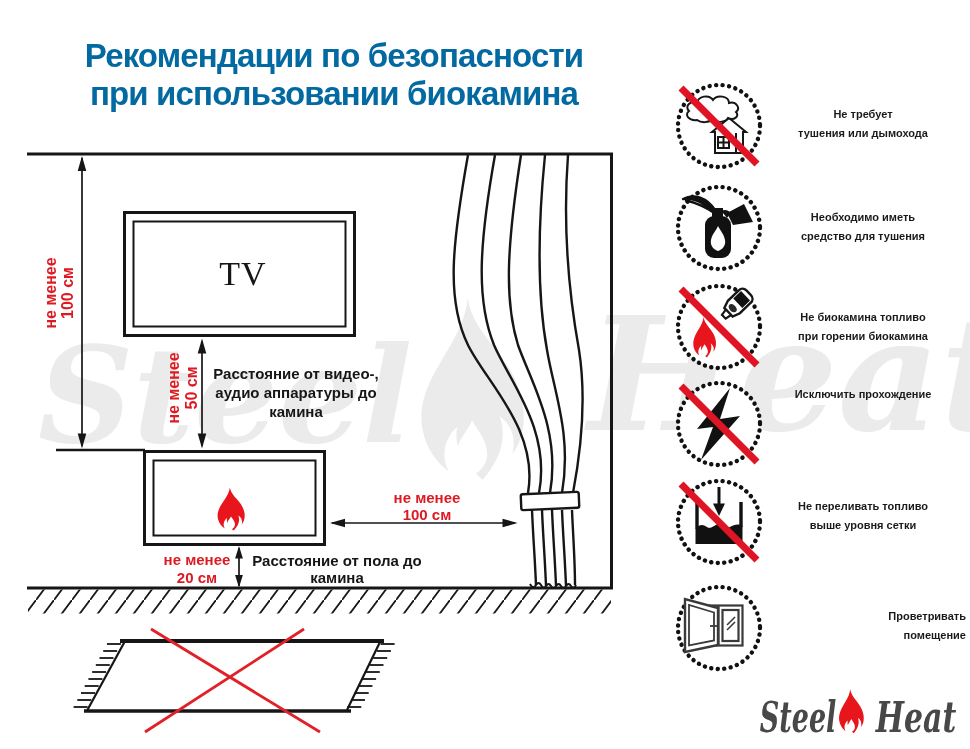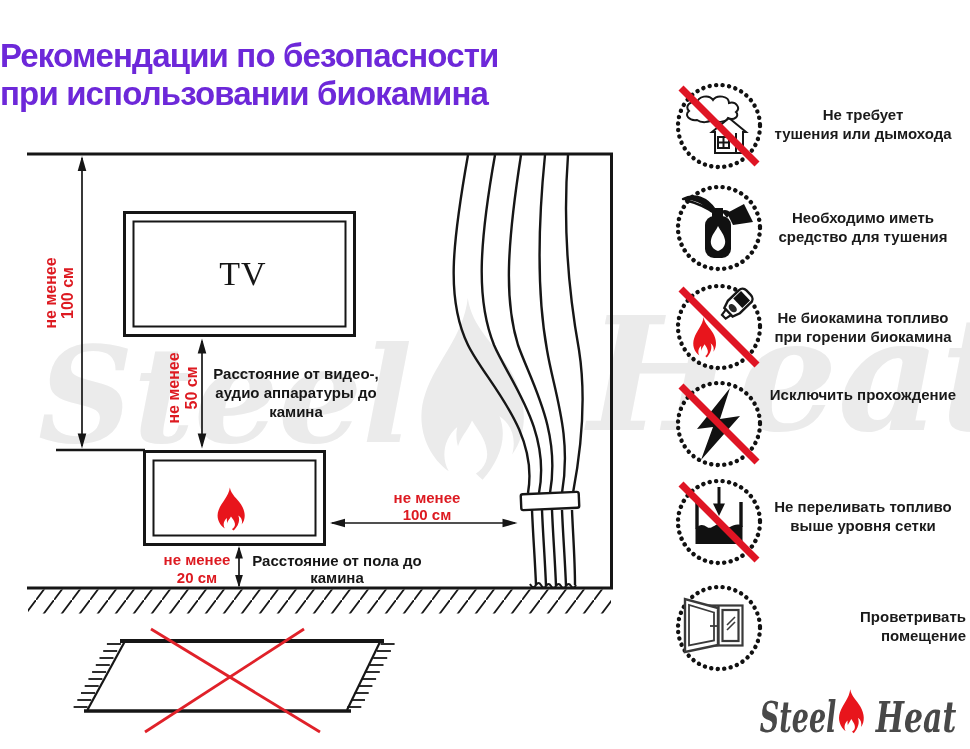--- a/index.html
+++ b/index.html
@@ -12,27 +12,27 @@
   .abs{position:absolute;}
   #watermark{position:absolute;left:0;top:0;width:970px;height:749px;z-index:0;pointer-events:none;}
   .wm-word{
     position:absolute;
     font-family:"DejaVu Serif","Liberation Serif",serif;
     font-style:italic;font-weight:bold;
     color:#ebebeb;white-space:nowrap;
   }
   #title{
     position:absolute;left:0;top:37px;width:668px;z-index:3;
-    font-weight:bold;font-size:33px;line-height:38px;
-    letter-spacing:-0.85px;color:#6d28d9;
+    text-align:center;font-weight:bold;font-size:33px;line-height:38px;
+    letter-spacing:-0.85px;color:#0369a1;
   }
   #diagram-svg{position:absolute;left:0;top:0;z-index:2;}
   .rule-row-text{
     position:absolute;left:760px;width:206px;z-index:3;
-    text-align:center;font-weight:bold;font-size:15px;line-height:19px;color:#1a1a1a;
+    text-align:center;font-weight:bold;font-size:11px;line-height:19px;color:#1a1a1a;
   }
   .rule-icon{position:absolute;left:664px;width:110px;height:110px;z-index:3;}
   #logo{position:absolute;left:744px;top:664px;width:226px;height:80px;z-index:3;}
 </style>
 </head>
 <body>
 
 <div id="watermark">
   <div class="wm-word" style="left:38px;top:318px;font-size:132px;">Steel</div>
   <svg class="abs" style="left:392px;top:298px;" width="160" height="186" viewBox="3 0 60 88">

